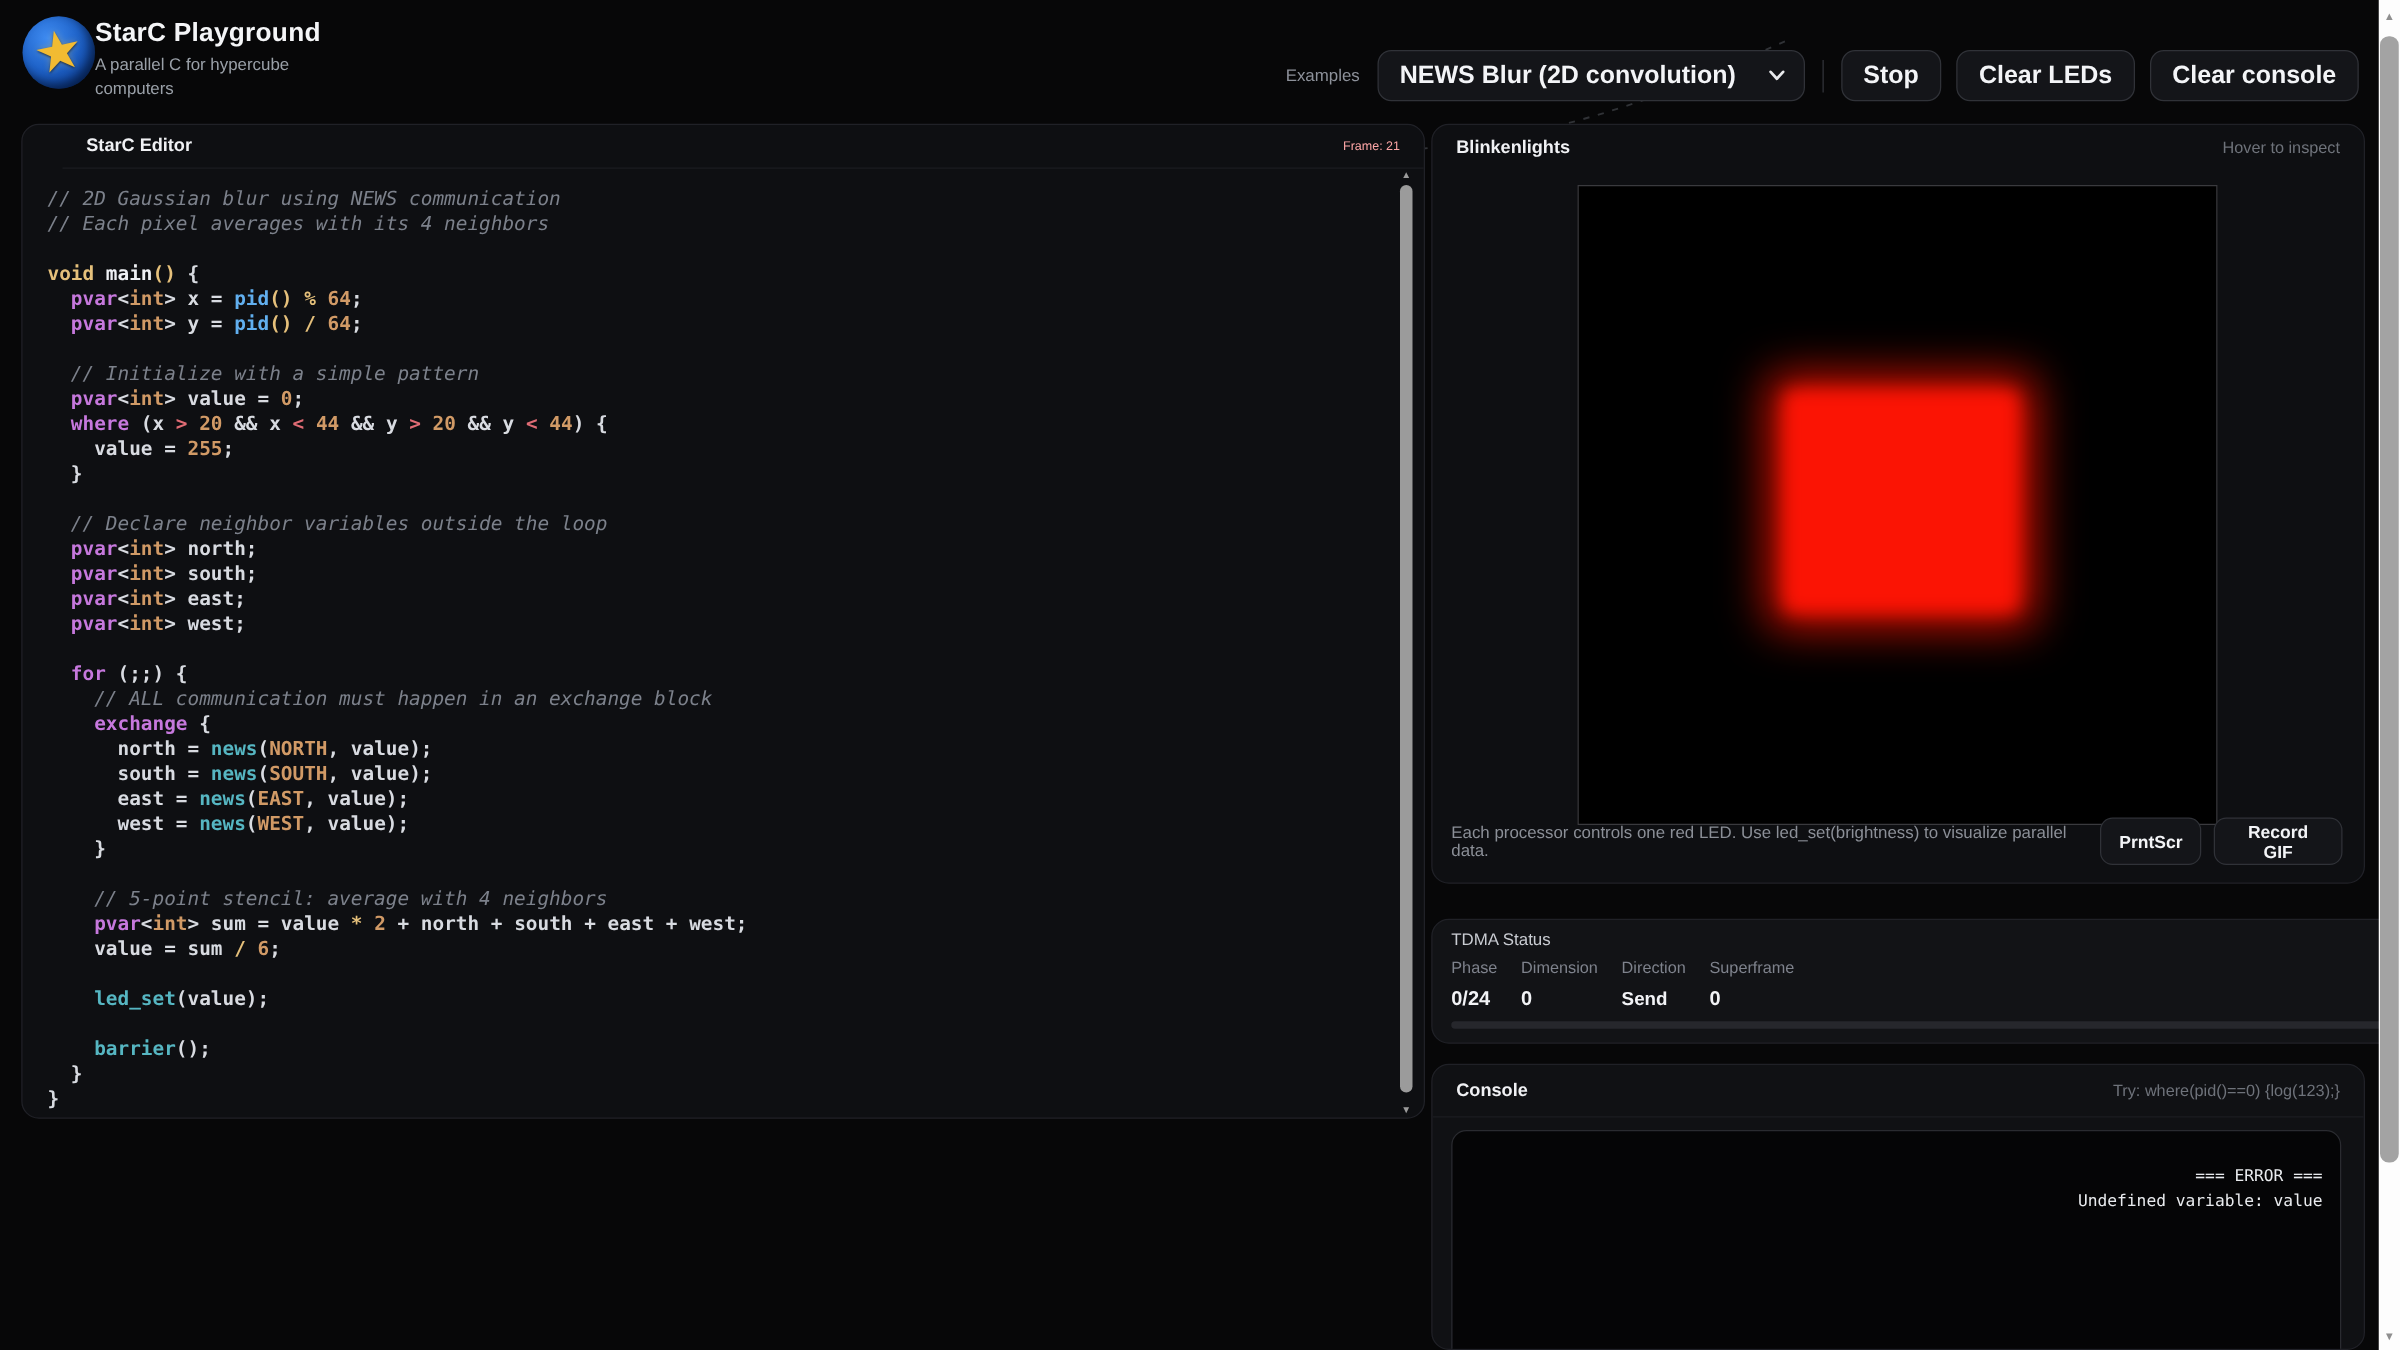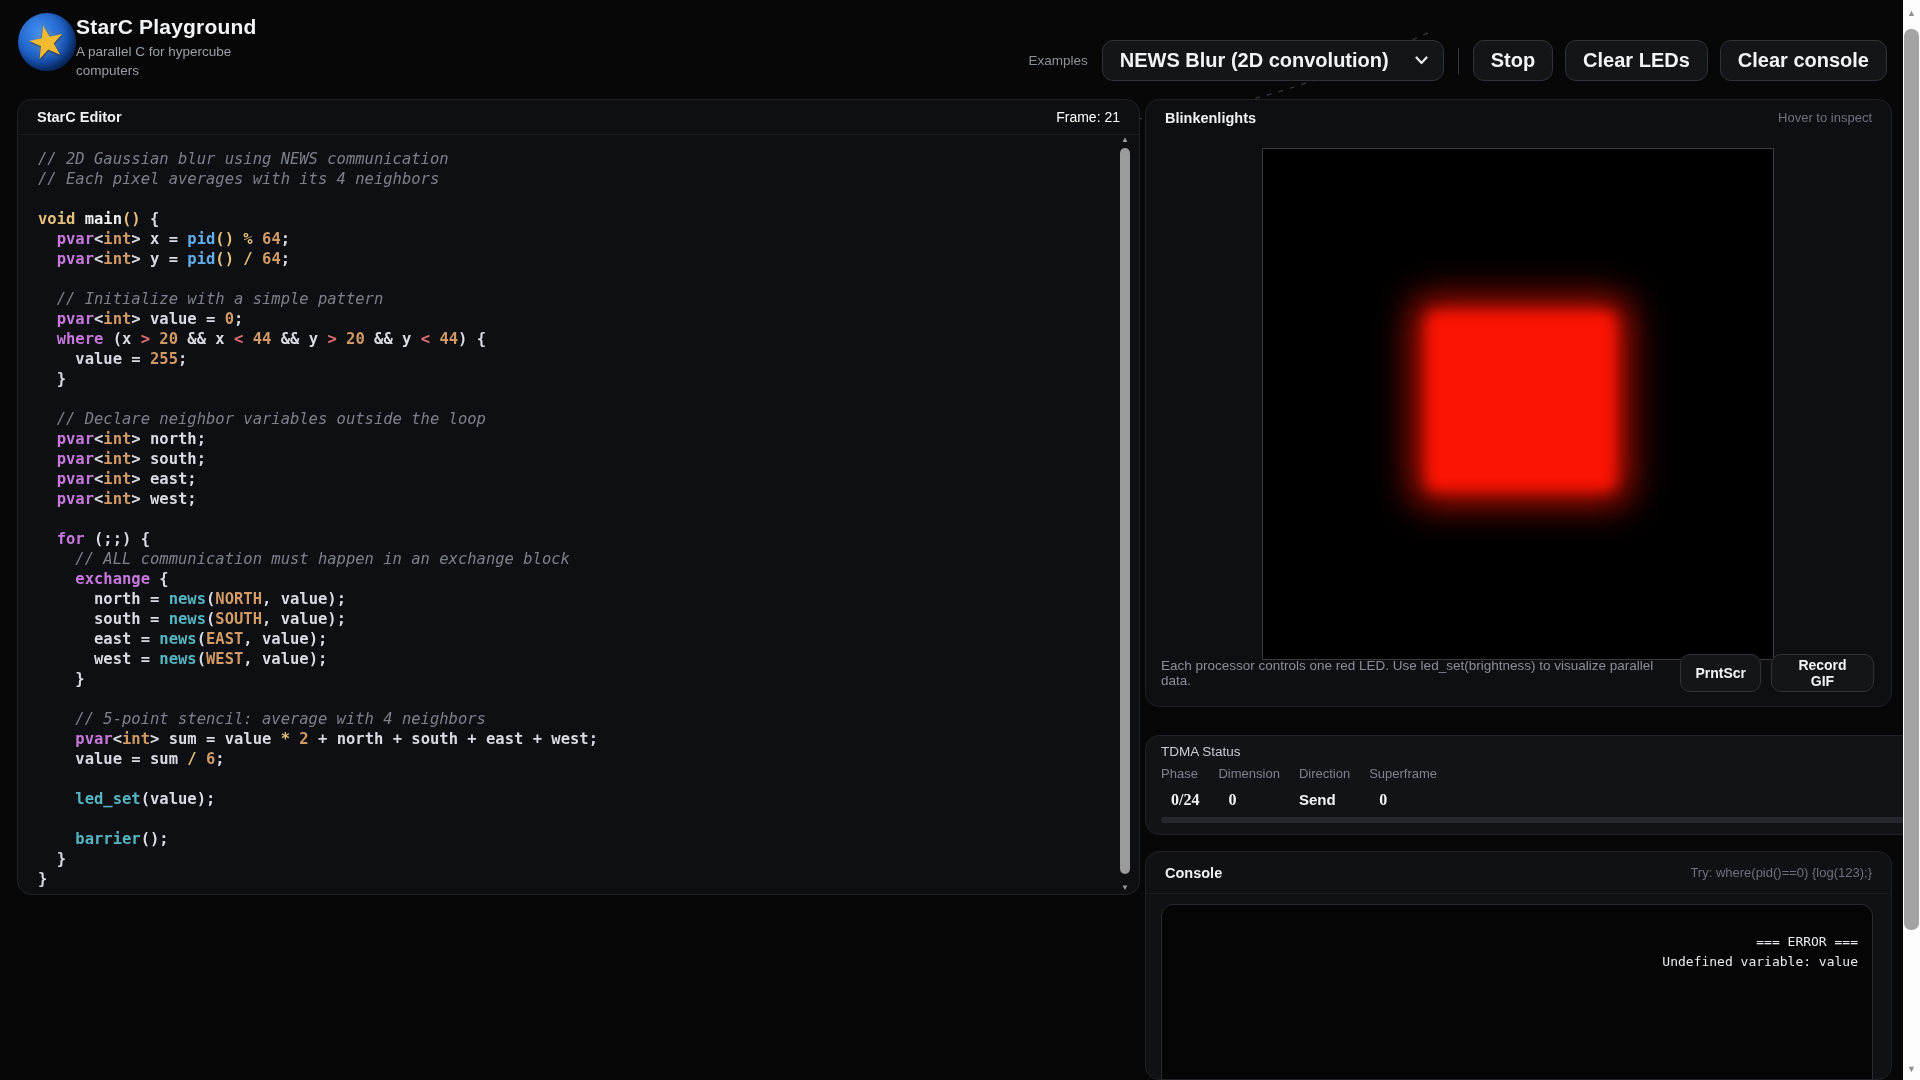--- a/index.html
+++ b/index.html
@@ -26,21 +26,21 @@
   
   .decor-svg { position:absolute; left:0; top:0; width:1920px; height:1080px; pointer-events:none; }
 
   
   .panel { position:absolute; background:#0e0f12; border:1px solid #202127; border-radius:14px; }
   .panel-header { height:35px; display:flex; align-items:center; justify-content:space-between; padding:0 19px; }
   .panel-title { font-size:14.5px; font-weight:700; color:#f0f1f4; }
   .panel-hint { font-size:13px; color:#6e727a; }
 
   
-  #editor-panel { left:17px; top:99px; width:1123px; height:796px; }
+  #editor-panel { left:17px; top:99px; width:1123px; height:796px;padding-left:32px; }
   #editor-panel .panel-header { border-bottom:1px solid #1b1c20; }
   .code-area { position:absolute; left:0; top:36px; right:0; bottom:0; padding:13px 0 0 20px; overflow:hidden;
                font-family:"DejaVu Sans Mono",monospace; font-size:15.5px; line-height:20px; font-weight:700; }
   .code-line { white-space:pre; }
   .c-cm  { color:#7c818b; font-style:italic; font-weight:400; }
   .c-kw  { color:#c678dd; }
   .c-ty  { color:#d19a66; }
   .c-void{ color:#e5c07b; }
   .c-fn  { color:#56b6c2; }
   .c-fnb { color:#61afef; }
@@ -63,21 +63,21 @@
   .blink-caption { font-size:13.5px; color:#8b8f97; }
   .blink-footer .btn { height:38px; font-size:14px; border-radius:10px; padding:0 14px; }
   .footer-btns { display:flex; gap:10px; }
 
   
   #tdma-panel { left:1145px; top:735px; width:894px; height:100px; background:#121316; }
   .tdma-title { position:absolute; left:15px; top:8px; font-size:13.5px; color:#c9ccd2; }
   .tdma-stats { position:absolute; left:15px; top:30px; display:flex; gap:19px; align-items:flex-start; }
   .stat-label { font-size:13px; color:#7e828c; margin-bottom:10px; }
   .stat-value { font-size:15px; font-weight:700; color:#f2f3f6; }
-  .stat-value.mono { font-family:Liberation Serif, serif; font-size:16px;margin-left:10px; }
+  .stat-value.mono { font-family:Liberation Sans, sans-serif; font-size:16px; }
   .tdma-progress { position:absolute; left:15px; right:15px; bottom:11px; height:6px; background:#26272c; border-radius:3px; overflow:hidden; }
   .tdma-progress-fill { height:100%; background:#4a8af4; border-radius:3px; }
 
   
   #console-panel { left:1145px; top:851px; width:747px; height:229px; overflow:hidden; background:#101114;text-align:right; }
   #console-panel .panel-header { border-bottom:1px solid #1b1c20; height:42px; }
   .console-box { position:absolute; left:15px; top:52px; right:18px; height:200px; background:#050506;
                  border:1px solid #2a2b30; border-radius:12px; padding:27px 14px 0 14px;
                  font-family:"DejaVu Sans Mono",monospace; font-size:13px; line-height:20px; color:#e9ebee; }
 
@@ -111,21 +111,21 @@
     <div class="toolbar-divider"></div>
     <button class="btn">Stop</button>
     <button class="btn">Clear LEDs</button>
     <button class="btn">Clear console</button>
   </div>
 </div>
 
 <div class="panel" id="editor-panel">
   <div class="panel-header">
     <span class="panel-title">StarC Editor</span>
-    <span class="panel-hint" style="color:#ffffff; font-size:14px;text-align:center;">Frame: 21</span>
+    <span class="panel-hint" style="color:#fca5a5; font-size:10px;text-align:center;">Frame: 21</span>
   </div>
   <div class="code-area">
       <div class="code-line"><span class="c-cm">// 2D Gaussian blur using NEWS communication</span></div>
       <div class="code-line"><span class="c-cm">// Each pixel averages with its 4 neighbors</span></div>
       <div class="code-line"> </div>
       <div class="code-line"><span class="c-void">void</span><span class="c-pl"> </span><span class="c-wt">main</span><span class="c-gold">()</span><span class="c-pl"> {</span></div>
       <div class="code-line"><span class="c-pl">  </span><span class="c-kw">pvar</span><span class="c-pl">&lt;</span><span class="c-ty">int</span><span class="c-pl">&gt; x = </span><span class="c-fnb">pid</span><span class="c-gold">()</span><span class="c-pl"> </span><span class="c-gold">%</span><span class="c-pl"> </span><span class="c-num">64</span><span class="c-pl">;</span></div>
       <div class="code-line"><span class="c-pl">  </span><span class="c-kw">pvar</span><span class="c-pl">&lt;</span><span class="c-ty">int</span><span class="c-pl">&gt; y = </span><span class="c-fnb">pid</span><span class="c-gold">()</span><span class="c-pl"> </span><span class="c-gold">/</span><span class="c-pl"> </span><span class="c-num">64</span><span class="c-pl">;</span></div>
       <div class="code-line"> </div>
       <div class="code-line"><span class="c-cm">  // Initialize with a simple pattern</span></div>

